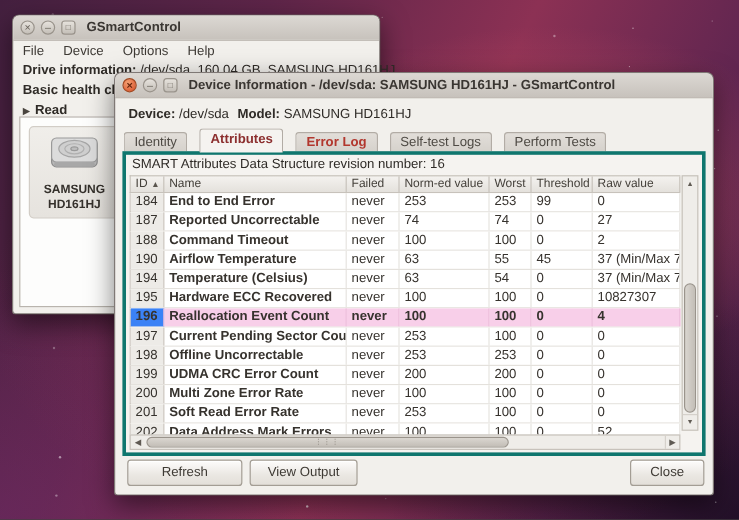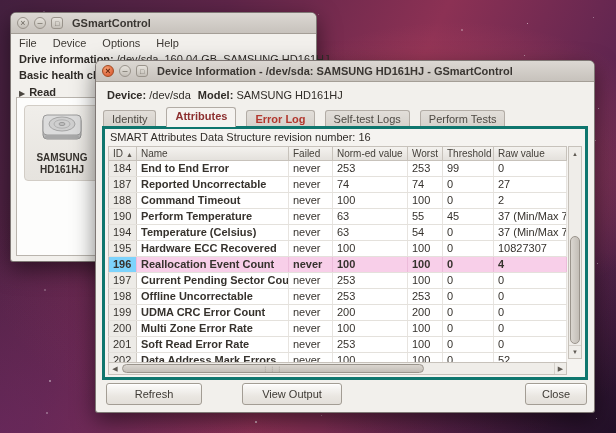--- a/index.html
+++ b/index.html
@@ -71,21 +71,21 @@
   .hcell{font-size:10px;color:#45413b;padding:1px 4px;border-right:1px solid #c7c2bb;
     white-space:nowrap;overflow:hidden;cursor:default;}
   .sortarrow{font-size:7px;color:#5a554e;margin-left:3px;}
   .trow{display:flex;height:16px;background:#fff;border-bottom:1px solid #e4e1dc;
     border-left:1px solid #c7c2bb;cursor:default;}
   .cell{font-size:11px;color:#36322d;padding:1px 4px;border-right:1px solid #e7e4e0;
     white-space:nowrap;overflow:hidden;line-height:13px;}
   .cell.c-id{background:#edebe7;border-right:1px solid #cfcac3;text-align:left;}
   .cell.c-name{font-weight:bold;}
   .trow.highlight .cell{background:#f8cfe9;border-right-color:#ecbcda;font-weight:bold;}
-  .trow.highlight .cell.c-id{background:#7dd3fc;}
+  .trow.highlight .cell.c-id{background:#3b82f6;}
   .c0{width:28px;} .c1{width:152px;} .c2{width:44px;} .c3{width:75px;}
   .c4{width:35px;} .c5{width:51px;} .c6{flex:1;}
 
   .vscroll{position:absolute;top:0;bottom:16px;right:0;width:14px;background:#efede9;
     border:1px solid #c7c2bb;}
   .vthumb{position:absolute;left:1px;right:1px;top:42%;bottom:14px;border-radius:6px;
     background:linear-gradient(90deg,#dad6d0,#c3beb7);border:1px solid #9a948c;}
   .stepper{position:absolute;left:0;right:0;height:13px;display:flex;align-items:center;
     justify-content:center;font-size:6px;color:#5f5a53;}
   .stepper.up{top:0;} .stepper.down{bottom:0;border-top:1px solid #d5d1cb;}
@@ -96,21 +96,21 @@
     align-items:center;justify-content:center;font-size:6px;color:#8a847c;letter-spacing:1px;}
   .hstep{position:absolute;top:0;bottom:0;width:12px;display:flex;align-items:center;
     justify-content:center;font-size:7px;color:#5f5a53;}
   .hstep.left{left:0;} .hstep.right{right:0;border-left:1px solid #d5d1cb;}
 
   .btn{position:absolute;bottom:7px;height:22px;border:1px solid #a39d94;border-radius:3px;
     background:linear-gradient(#fdfcfb,#eae7e2 60%,#e3dfd9);box-shadow:inset 0 1px 0 #fff;
     font-size:11px;color:#3e3a34;display:flex;align-items:center;justify-content:center;
     cursor:default;}
   #btn-refresh{left:10px;width:96px;}
-  #btn-view-output{left:112px;width:100px;margin-left:34px;}
+  #btn-view-output{left:112px;width:90px;}
   #btn-save-as{left:208px;width:92px;}
   #btn-close{right:7px;width:62px;}
 </style>
 </head>
 <body>
 
 <div id="screen">
   <div id="stars">
       <div class="star" style="left: 43px; top: 11px; width: 2px; height: 2px; opacity: 0.25;"></div>
       <div class="star" style="left: 180px; top: 90px; width: 1px; height: 1px; opacity: 0.56;"></div>
@@ -285,21 +285,21 @@
                 <div class="cell c-id  c0">188</div>
                 <div class="cell c-name c1">Command Timeout</div>
                 <div class="cell c2">never</div>
                 <div class="cell c3">100</div>
                 <div class="cell c4">100</div>
                 <div class="cell c5">0</div>
                 <div class="cell c6">2</div>
               </div>
               <div class="trow">
                 <div class="cell c-id  c0">190</div>
-                <div class="cell c-name c1">Perform Temperature</div>
+                <div class="cell c-name c1">Airflow Temperature</div>
                 <div class="cell c2">never</div>
                 <div class="cell c3">63</div>
                 <div class="cell c4">55</div>
                 <div class="cell c5">45</div>
                 <div class="cell c6">37 (Min/Max 7/45)</div>
               </div>
               <div class="trow">
                 <div class="cell c-id  c0">194</div>
                 <div class="cell c-name c1">Temperature (Celsius)</div>
                 <div class="cell c2">never</div>

